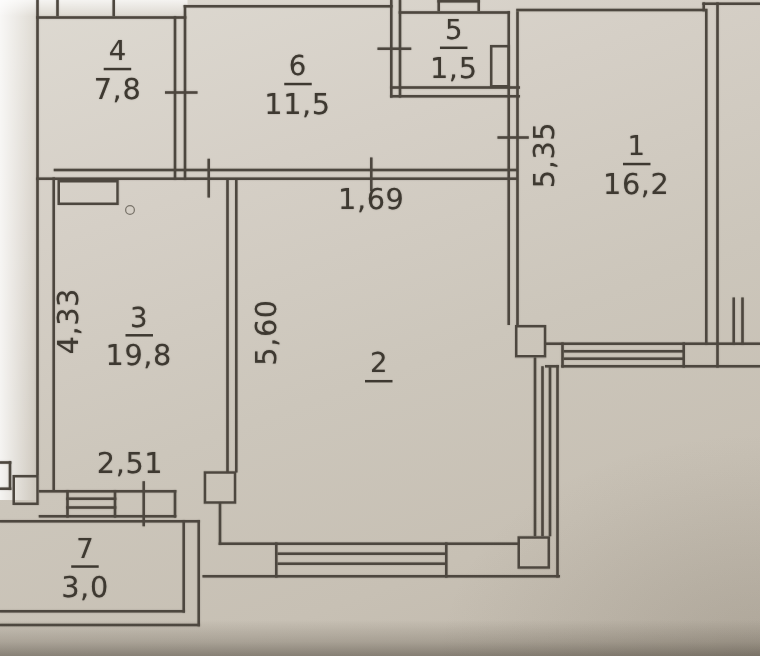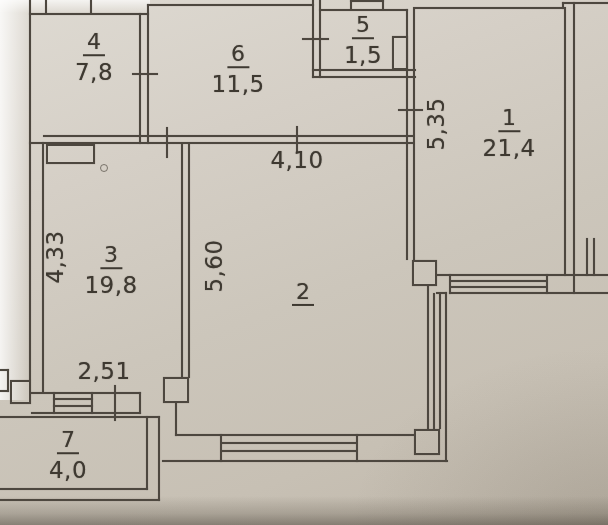--- a/index.html
+++ b/index.html
@@ -136,35 +136,35 @@
     <div class="room-label" style="left:238px;top:70px">
       <span class="num">6</span>
       <span class="area">11,5</span>
     </div>
     <div class="room-label" style="left:363px;top:41px">
       <span class="num">5</span>
       <span class="area">1,5</span>
     </div>
     <div class="room-label" style="left:509px;top:134px">
       <span class="num">1</span>
-      <span class="area">21,4</span>
+      <span class="area">16,2</span>
     </div>
     <div class="room-label" style="left:111px;top:271px">
       <span class="num">3</span>
       <span class="area">19,8</span>
     </div>
     <div class="room-label" style="left:303px;top:293px">
       <span class="num">2</span>
     </div>
     <div class="room-label" style="left:68px;top:456px">
       <span class="num">7</span>
-      <span class="area">4,0</span>
+      <span class="area">3,0</span>
     </div>
 
-    <div class="dim" style="left:297px;top:160px">4,10</div>
+    <div class="dim" style="left:297px;top:160px">1,69</div>
     <div class="dim rot" style="left:436px;top:124px">5,35</div>
     <div class="dim rot" style="left:55px;top:257px">4,33</div>
     <div class="dim rot" style="left:214px;top:266px">5,60</div>
     <div class="dim" style="left:104px;top:371px">2,51</div>
 
   </div>
 
   <div class="shade-corner"></div>
   <div class="shade-bottom"></div>
 </div>

